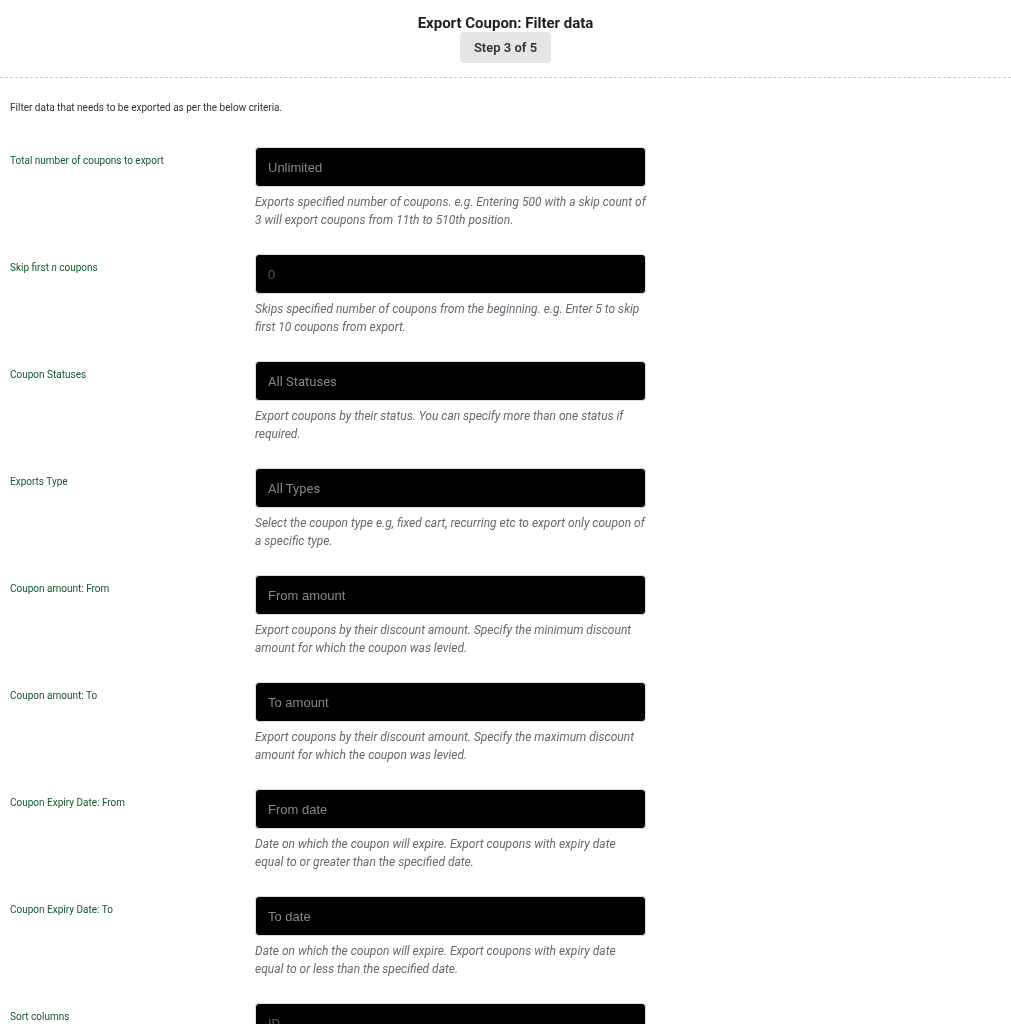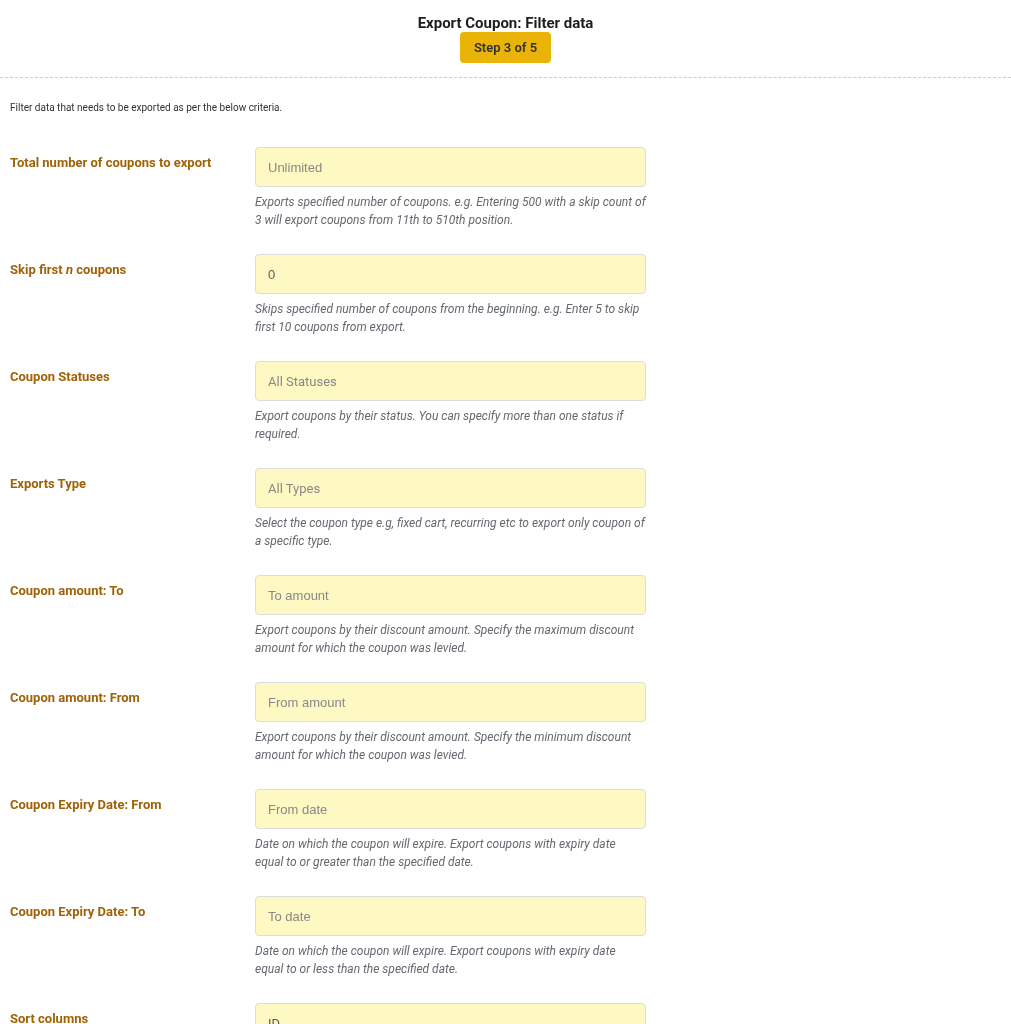--- a/index.html
+++ b/index.html
@@ -20,21 +20,21 @@
     padding: 14px 10px 14px 10px;
     border-bottom: 1px dashed #ccc;
     flex-direction: column;
   }
   .header-title {
     font-size: 15px;
     font-weight: 700;
     color: #1e1e1e;
   }
   .step-badge {
-    background: #eab308;
+    background: #e5e5e5;
     color: #2c3338;
     font-size: 13px;
     font-weight: 600;
     padding: 8px 14px;
     border-radius: 4px;
   }
   .intro {
     padding: 24px 10px 10px 10px;
     font-size: 10px;
     color: #2c3338;
@@ -44,39 +44,39 @@
   }
   .form-row {
     display: flex;
     align-items: flex-start;
     margin-top: 25px;
   }
   .form-row:first-child { margin-top: 14px; }
   .form-label {
     width: 245px;
     flex: 0 0 245px;
-    font-size: 13px;
-    font-weight: 700;
-    color: #a16207;
+    font-size: 10px;
+    font-weight: 400;
+    color: #14532d;
     padding-top: 8px;
   }
   .form-label em { font-style: italic; }
   .form-field {
     width: 391px;
     flex: 0 0 391px;
   }
   .text-input, .select-input, .multi-input {
     width: 100%;
     height: 40px;
     border: 1px solid #dcdcde;
     border-radius: 4px;
     padding: 0 12px;
     font-size: 13px;
     color: #5a5a5a;
-    background: #fef9c3;
+    background: #000000;
     outline: none;
   }
   .text-input::placeholder { color: #888; }
   .multi-input {
     color: #888;
     display: flex;
     align-items: center;
   }
   .help {
     margin-top: 6px;
@@ -132,32 +132,32 @@
       <div class="form-label">Exports Type</div>
       <div class="form-field">
         <div class="multi-input">
           <span>All Types</span>
         </div>
         <div class="help">Select the coupon type e.g, fixed cart, recurring etc to export only coupon of a specific type.</div>
       </div>
     </div>
 
     <div class="form-row">
+      <div class="form-label">Coupon amount: From</div>
+      <div class="form-field">
+        <input type="text" class="text-input" placeholder="From amount" style="">
+        <div class="help">Export coupons by their discount amount. Specify the minimum discount amount for which the coupon was levied.</div>
+      </div>
+    </div>
+
+    <div class="form-row">
       <div class="form-label">Coupon amount: To</div>
       <div class="form-field">
         <input type="text" class="text-input" placeholder="To amount" style="">
         <div class="help">Export coupons by their discount amount. Specify the maximum discount amount for which the coupon was levied.</div>
-      </div>
-    </div>
-
-    <div class="form-row">
-      <div class="form-label">Coupon amount: From</div>
-      <div class="form-field">
-        <input type="text" class="text-input" placeholder="From amount" style="">
-        <div class="help">Export coupons by their discount amount. Specify the minimum discount amount for which the coupon was levied.</div>
       </div>
     </div>
 
     <div class="form-row">
       <div class="form-label">Coupon Expiry Date: From</div>
       <div class="form-field">
         <input type="text" class="text-input" placeholder="From date" style="">
         <div class="help">Date on which the coupon will expire. Export coupons with expiry date equal to or greater than the specified date.</div>
       </div>
     </div>

